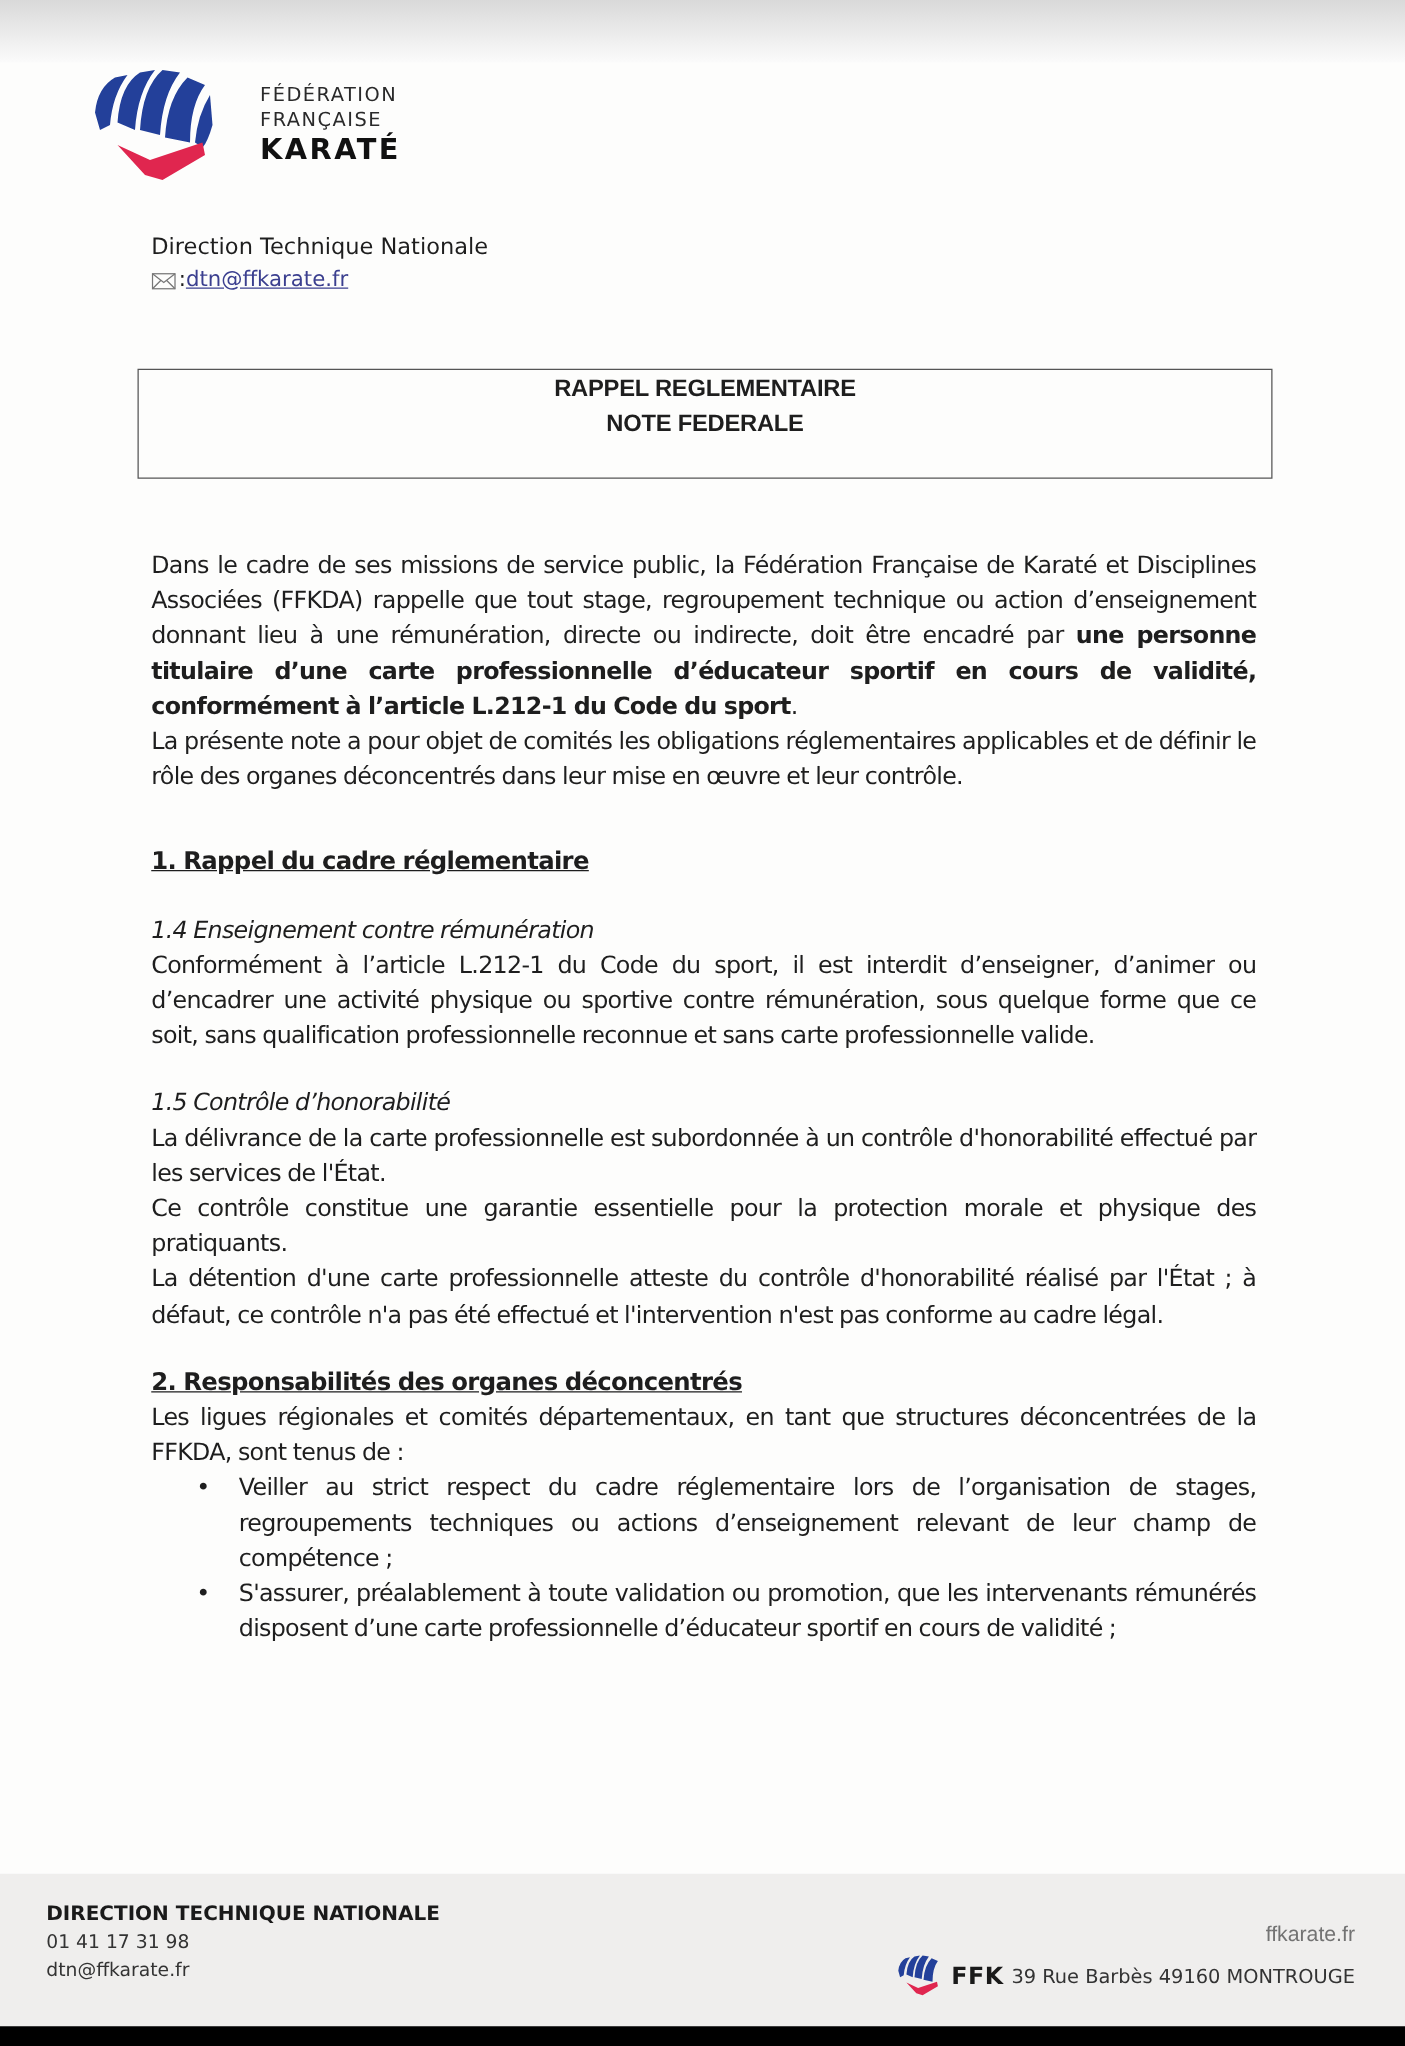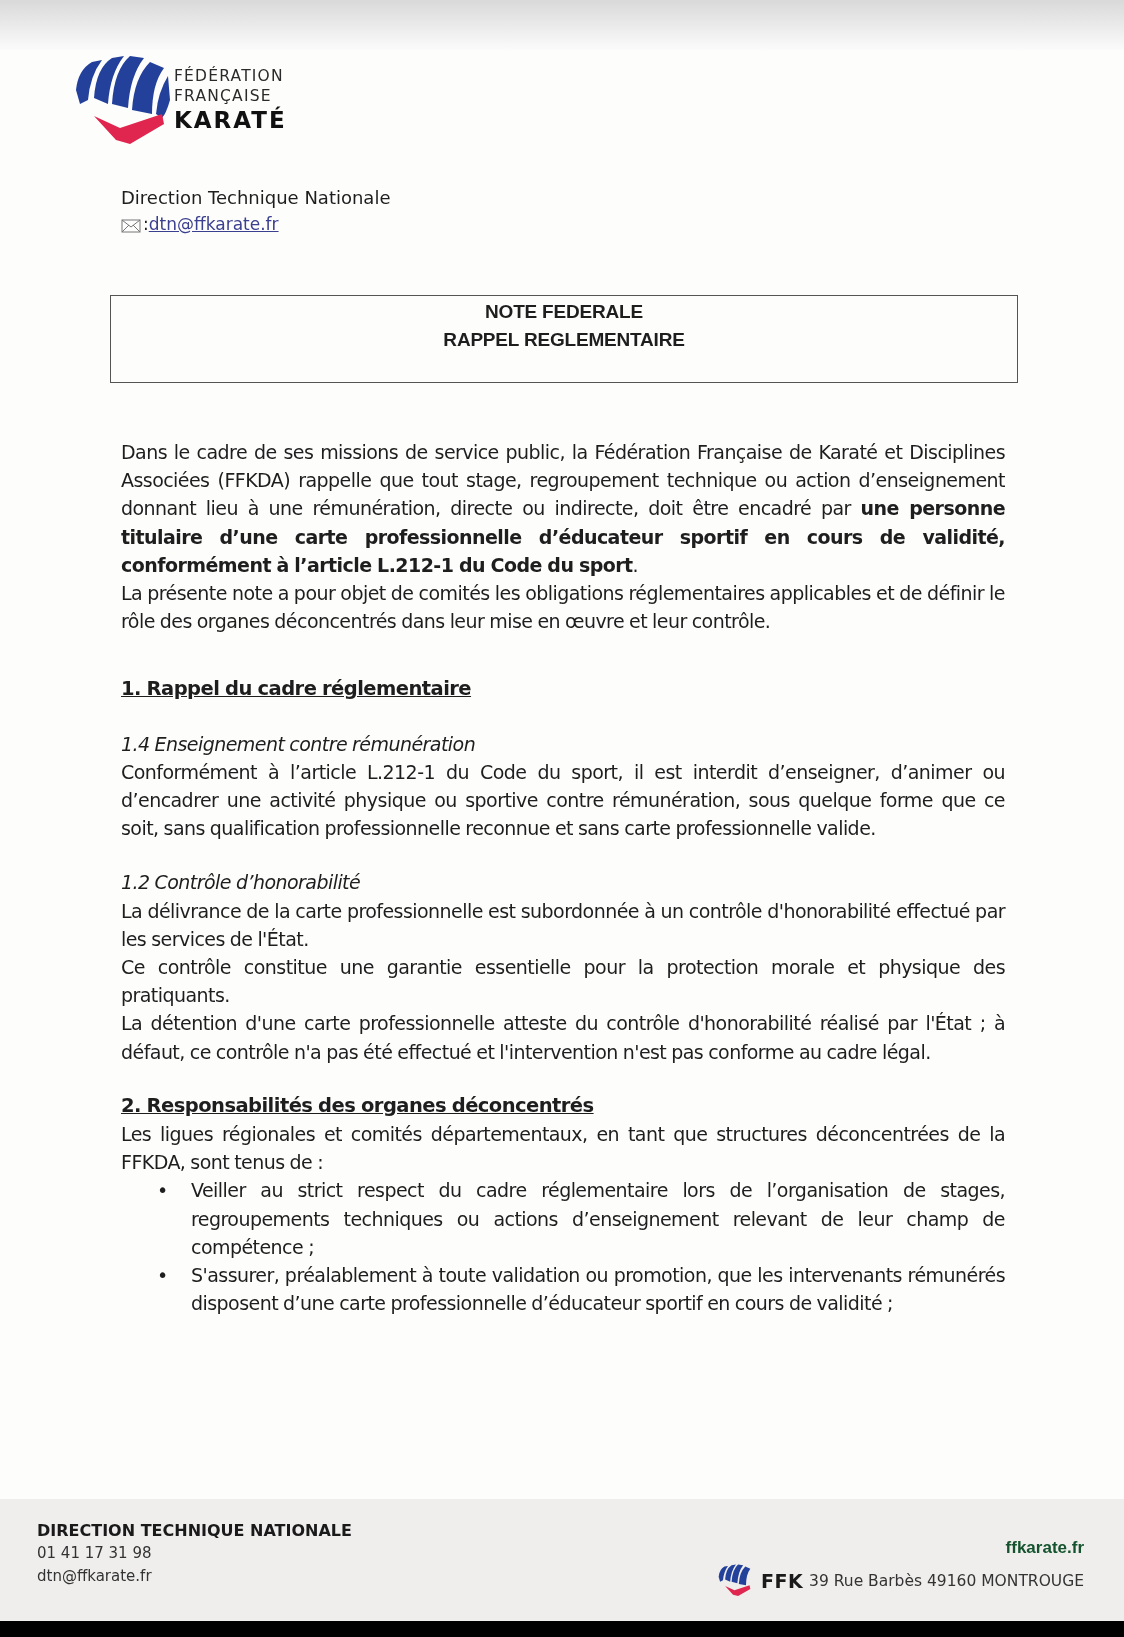--- a/index.html
+++ b/index.html
@@ -9,21 +9,21 @@
     font-family: "Liberation Sans", sans-serif;
     color: #1e1e1e;
   }
   .top-shade {
     position: absolute; left: 0; top: 0; width: 1124px; height: 50px;
     background: linear-gradient(#d9d9d9, #fbfbfb);
   }
   .logo { position: absolute; left: 72px; top: 52px; width: 260px; height: 100px; }
   .logo svg { position: absolute; left: 0; top: 0; }
   .logo-text {
-    position: absolute; left: 102px; top: 14px; line-height: 20px;
+    position: absolute; left: 136px; top: 14px; line-height: 20px;
     font-family: "DejaVu Sans", sans-serif; font-size: 15.5px; letter-spacing: 1.2px; color: #2a2a2a;
   }
   .logo-text .big { font-weight: bold; font-size: 23px; letter-spacing: 2px; line-height: 28px; color: #111; text-align: right; }
   .dtn-header { position: absolute; left: 121px; top: 187px; font-family: "DejaVu Sans", sans-serif; font-size: 18px; }
   .dtn-email-row { position: absolute; left: 121px; top: 214px; font-family: "DejaVu Sans", sans-serif; font-size: 17px; display: flex; align-items: center; }
   .dtn-email-row .mail-icon { display: inline-block; width: 20px; height: 14px; margin-right: 2px; }
   .dtn-email-row a { color: #3b3f8f; text-decoration: underline; }
   .title-box {
     position: absolute; left: 110px; top: 295px; width: 908px; height: 88px;
     border: 1.5px solid #555; box-sizing: border-box;
@@ -40,21 +40,21 @@
   .h-section { font-weight: bold; text-decoration: underline; font-size: 19.5px; }
   .h-sub { font-style: italic; }
   .bullets { list-style: none; margin: 0; padding: 0; }
   .bullets li { position: relative; padding-left: 70px; }
   .bullets li .dot { position: absolute; left: 36px; top: 0; }
   .footer {
     position: absolute; left: 0; top: 1499px; width: 1124px; height: 122px; background: #efeeed;
   }
   .footer-left { position: absolute; left: 37px; top: 20px; font-family: "DejaVu Sans", sans-serif; font-size: 15px; line-height: 23px; color: #333; }
   .footer-left .ftitle { font-weight: bold; font-size: 16px; color: #1a1a1a; }
-  .footer-right-url { position: absolute; right: 40px; top: 39px; font-weight: bold; font-size: 17px; color: #14532d; }
+  .footer-right-url { position: absolute; right: 40px; top: 39px; font-weight: normal; font-size: 17px; color: #737373; }
   .footer-right-addr { position: absolute; right: 40px; top: 64px; font-family: "DejaVu Sans", sans-serif; font-size: 15.5px; color: #333; display: flex; align-items: center; }
   .footer-right-addr .ffk { font-weight: bold; font-size: 19px; color: #1a1a1a; margin-right: 6px; letter-spacing: 0.5px; }
   .footer-right-addr svg { margin-right: 4px; }
   .bottom-bar { position: absolute; left: 0; top: 1621px; width: 1124px; height: 16px; background: #000; }
 </style>
 </head>
 <body>
 
 <div class="top-shade"></div>
 
@@ -80,34 +80,34 @@
     <svg width="20" height="14" viewBox="0 0 20 14">
         <rect x="1" y="1" width="18" height="12" fill="none" stroke="#777" stroke-width="1"></rect>
         <path d="M1 1 L10 8 L19 1 M1 13 L8 6 M19 13 L12 6" fill="none" stroke="#777" stroke-width="1"></path>
       </svg>
   </span>
   <span>:</span>
   <a>dtn@ffkarate.fr</a>
 </div>
 
 <div class="title-box">
+  <div>RAPPEL REGLEMENTAIRE</div>
   <div>NOTE FEDERALE</div>
-  <div>RAPPEL REGLEMENTAIRE</div>
 </div>
 
 <div class="body-text" style="top:438px;">
   <p><span>Dans le cadre de ses missions de service public, la Fédération Française de Karaté et Disciplines Associées (FFKDA) rappelle que tout stage, regroupement technique ou action d’enseignement donnant lieu à une rémunération, directe ou indirecte, doit être encadré par </span><b>une personne titulaire d’une carte professionnelle d’éducateur sportif en cours de validité, conformément à l’article L.212-1 du Code du sport</b><span>.</span></p>
   <p>La présente note a pour objet de comités les obligations réglementaires applicables et de définir le rôle des organes déconcentrés dans leur mise en œuvre et leur contrôle.</p>
 
   <p style="margin-top:40px;" class="h-section">1. Rappel du cadre réglementaire</p>
 
   <p style="margin-top:26px;" class="h-sub">1.4 Enseignement contre rémunération</p>
   <p>Conformément à l’article L.212-1 du Code du sport, il est interdit d’enseigner, d’animer ou d’encadrer une activité physique ou sportive contre rémunération, sous quelque forme que ce soit, sans qualification professionnelle reconnue et sans carte professionnelle valide.</p>
 
-  <p style="margin-top:26px;" class="h-sub">1.2 Contrôle d’honorabilité</p>
+  <p style="margin-top:26px;" class="h-sub">1.5 Contrôle d’honorabilité</p>
   <p>La délivrance de la carte professionnelle est subordonnée à un contrôle d'honorabilité effectué par les services de l'État.</p>
   <p>Ce contrôle constitue une garantie essentielle pour la protection morale et physique des pratiquants.</p>
   <p>La détention d'une carte professionnelle atteste du contrôle d'honorabilité réalisé par l'État ; à défaut, ce contrôle n'a pas été effectué et l'intervention n'est pas conforme au cadre légal.</p>
 
   <p style="margin-top:26px;" class="h-section">2. Responsabilités des organes déconcentrés</p>
   <p>Les ligues régionales et comités départementaux, en tant que structures déconcentrées de la FFKDA, sont tenus de :</p>
   <ul class="bullets">
     <li><span class="dot">•</span><span>Veiller au strict respect du cadre réglementaire lors de l’organisation de stages, regroupements techniques ou actions d’enseignement relevant de leur champ de compétence ;</span></li>
     <li><span class="dot">•</span><span>S'assurer, préalablement à toute validation ou promotion, que les intervenants rémunérés disposent d’une carte professionnelle d’éducateur sportif en cours de validité ;</span></li>
   </ul>

